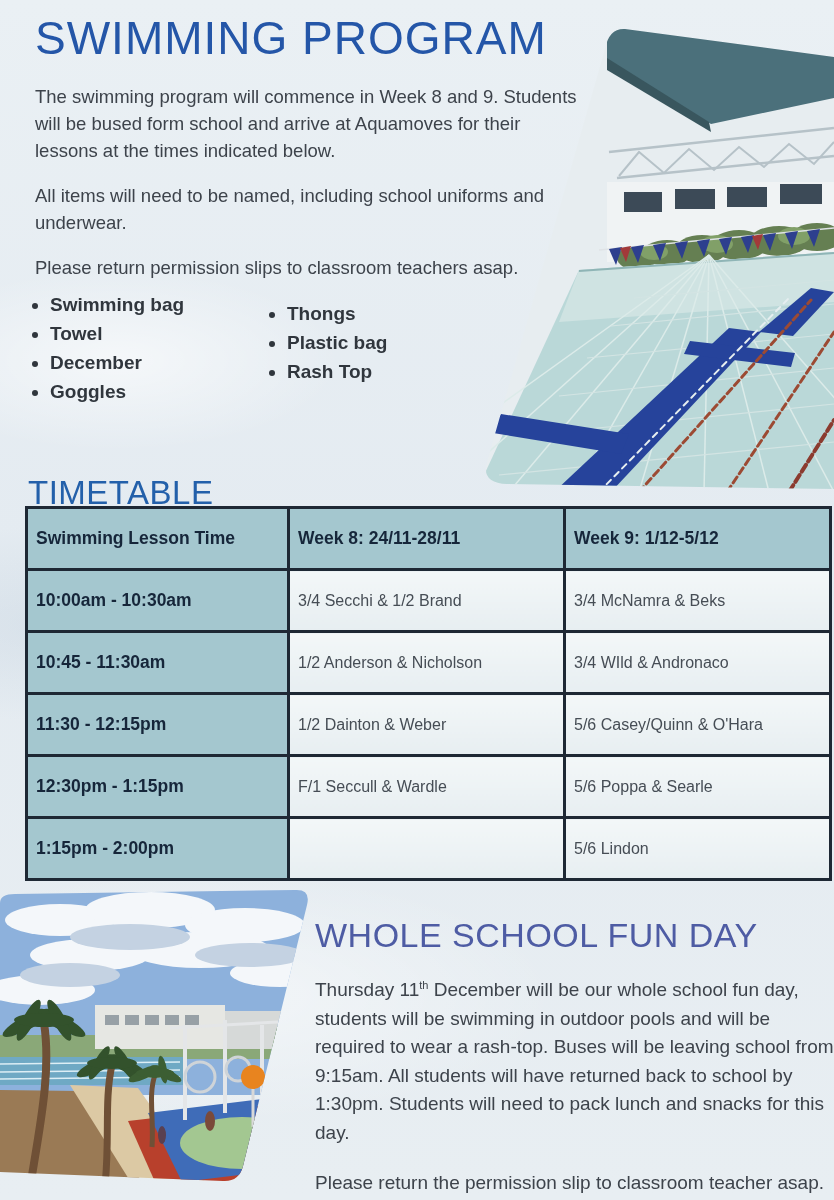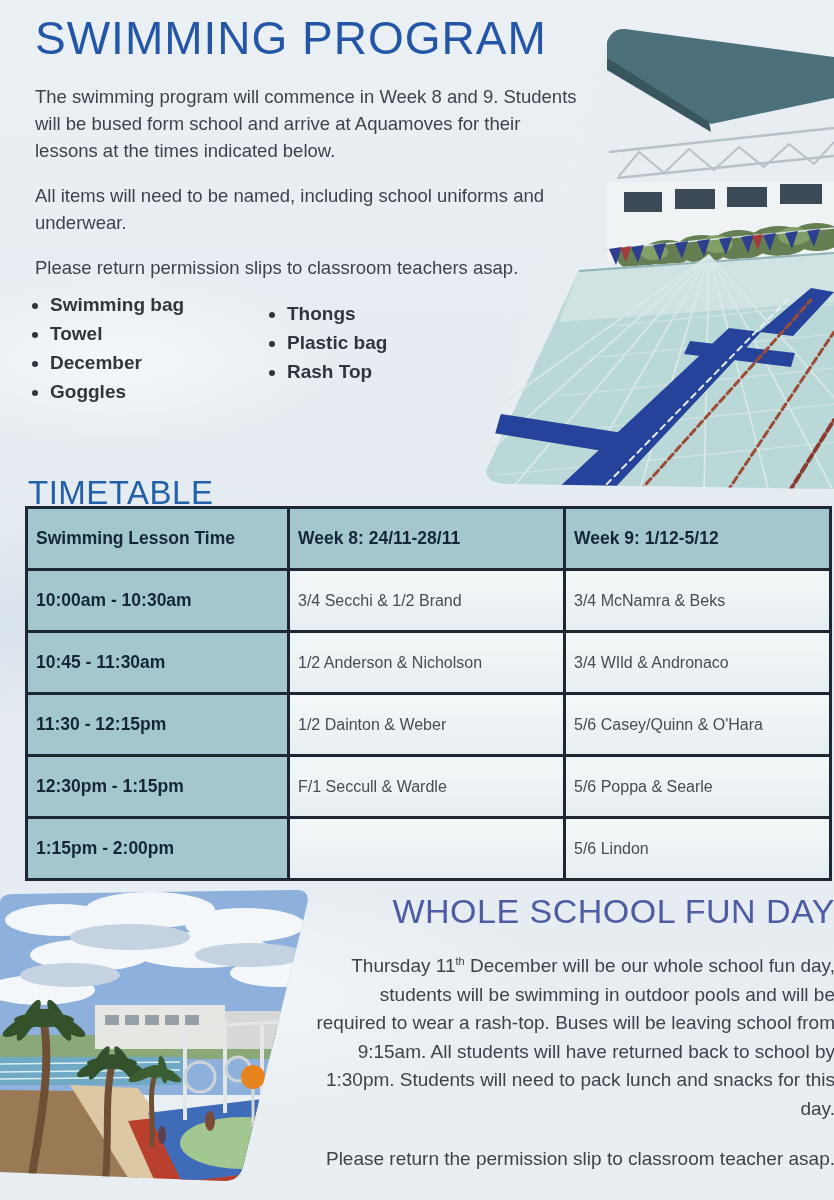--- a/index.html
+++ b/index.html
@@ -50,21 +50,21 @@
     background:#a4c7cf; color:#16263a; font-size:17.5px; font-weight:700;
   }
   table.timetable td.time{
     background:#a4c7cf; color:#16263a; font-size:17.5px; font-weight:700;
   }
   table.timetable td.cls{
     background:linear-gradient(180deg,#f3f7f8,#e7eef1); color:#464d55; font-size:16px; font-weight:400;
   }
   col.c1{ width:262px; } col.c2{ width:276px; } col.c3{ width:266px; }
   
-  .funday{ position:absolute; left:315px; top:893px; width:520px;text-align:right; }
+  .funday{ position:absolute; left:315px; top:917px; width:520px; }
   .funday-heading{
     font-size:34px; font-weight:500; letter-spacing:.5px;
     color:#4e5ca4; line-height:1.1; white-space:nowrap;
   }
   .funday p{ font-size:19px; line-height:1.5; margin-top:22px; color:#3d434b; }
   .funday sup{ font-size:.58em; vertical-align:super; line-height:0; }
   
   .pool-photo{ position:absolute; top:0; right:0; width:375px; height:492px; }
   .playground-photo{ position:absolute; left:0; top:885px; width:320px; height:315px; }
 </style>

